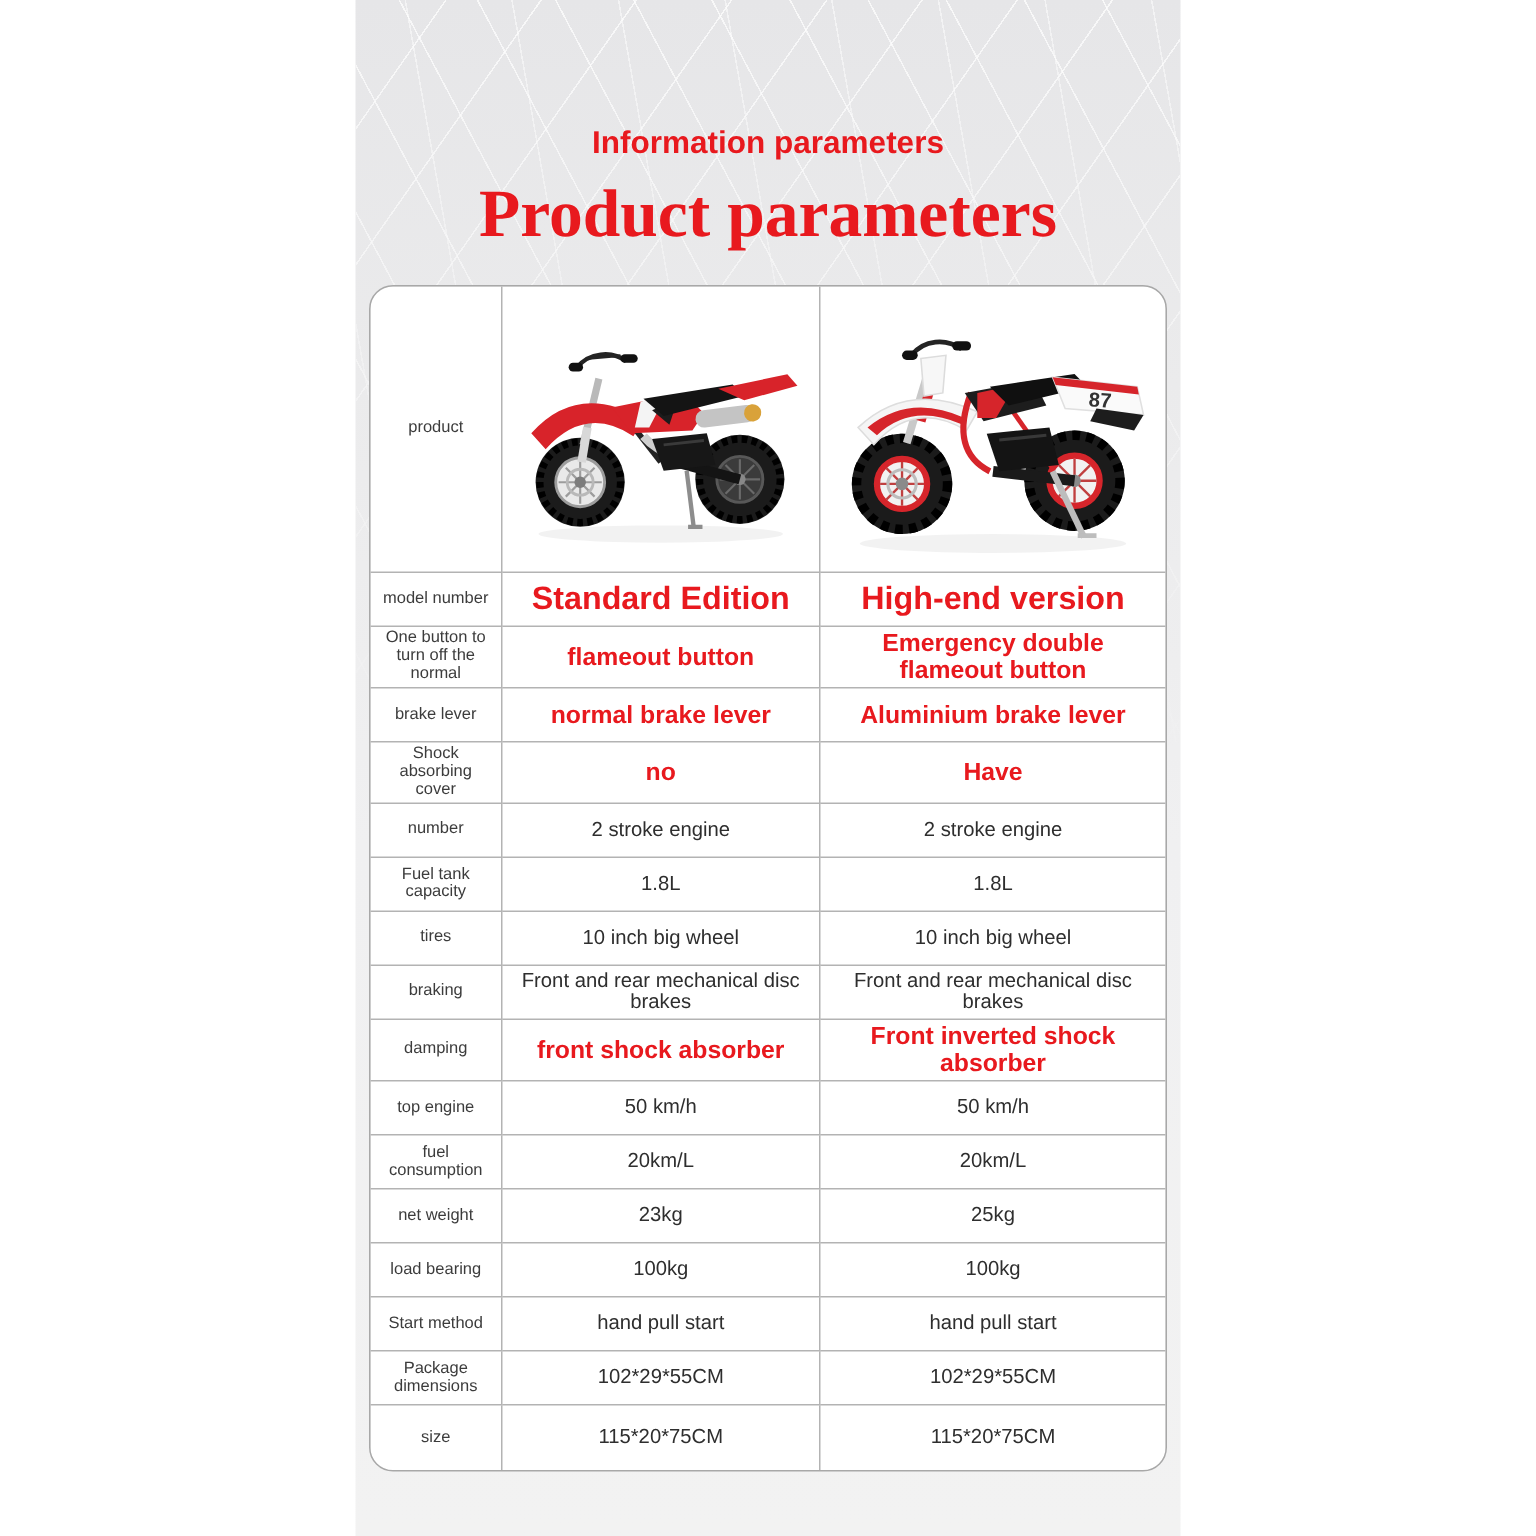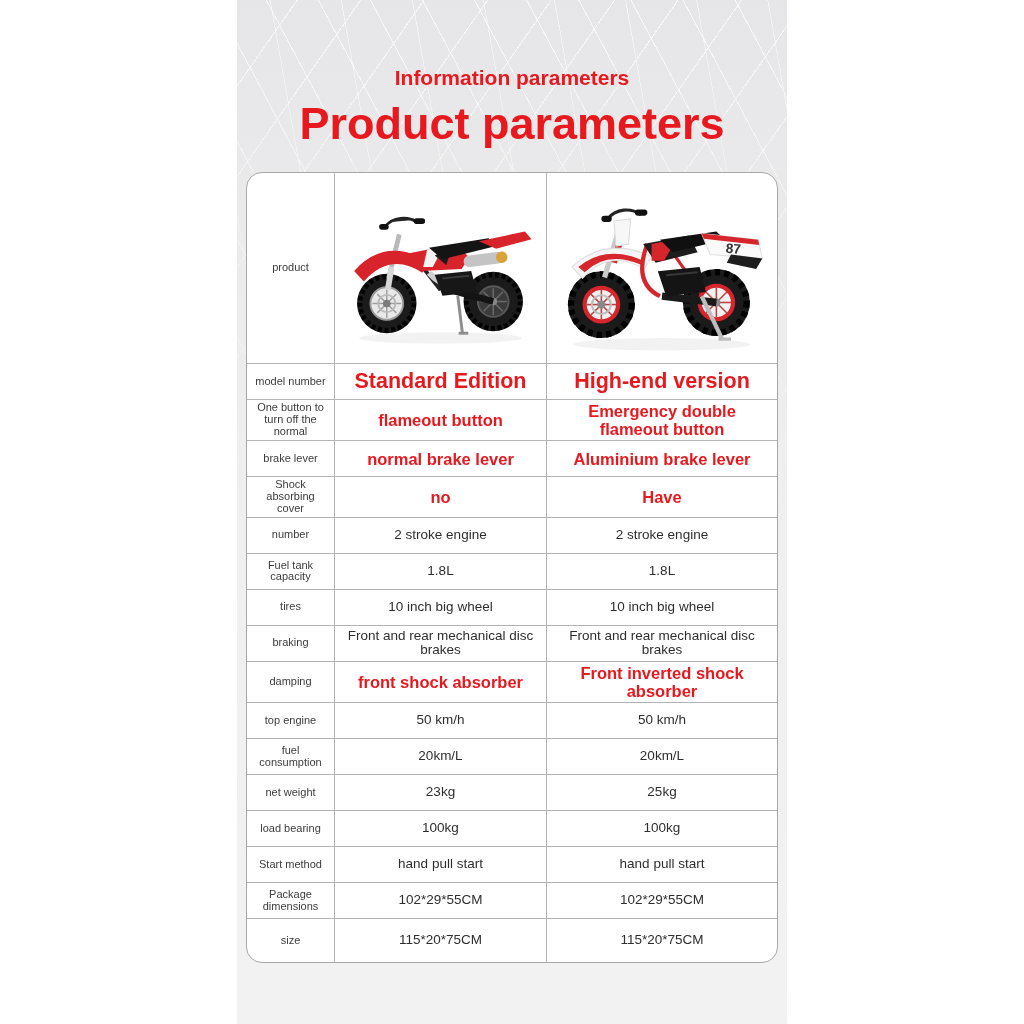--- a/index.html
+++ b/index.html
@@ -22,32 +22,33 @@
     content: "";
     position: absolute; inset: 0;
     background-image:
       repeating-linear-gradient(62deg,  rgba(255,255,255,0.75) 0 1px, rgba(255,255,255,0) 1px 46px),
       repeating-linear-gradient(-55deg, rgba(255,255,255,0.75) 0 1px, rgba(255,255,255,0) 1px 52px),
       repeating-linear-gradient(80deg,  rgba(255,255,255,0.55) 0 1px, rgba(255,255,255,0) 1px 70px);
     -webkit-mask-image: linear-gradient(180deg, rgba(0,0,0,.95) 0%, rgba(0,0,0,.5) 25%, rgba(0,0,0,0) 55%);
     mask-image: linear-gradient(180deg, rgba(0,0,0,.95) 0%, rgba(0,0,0,.5) 25%, rgba(0,0,0,0) 55%);
     pointer-events: none;
   }
-  .header { position: relative; text-align: center; padding-top: 66px; }
+  .header { position: relative; text-align: center; padding-top: 84px; }
   .subtitle {
     color: var(--red, #e8191e);
     font-size: 21px; font-weight: bold;
     line-height: 24px;
   }
   .title {
     color: var(--red, #e8191e);
     font-size: 45px; font-weight: bold;
     line-height: 52px;
     margin-top: 8px;
     letter-spacing: 0px;
+    font-family: Liberation Serif, serif;
   }
   .table-wrap {
     position: relative;
     margin: 22px 9px 0 9px;
     background: #ffffff;
     border: 1px solid #a8a8a8;
     border-radius: 16px;
     overflow: hidden;
   }
   table.param-table {

